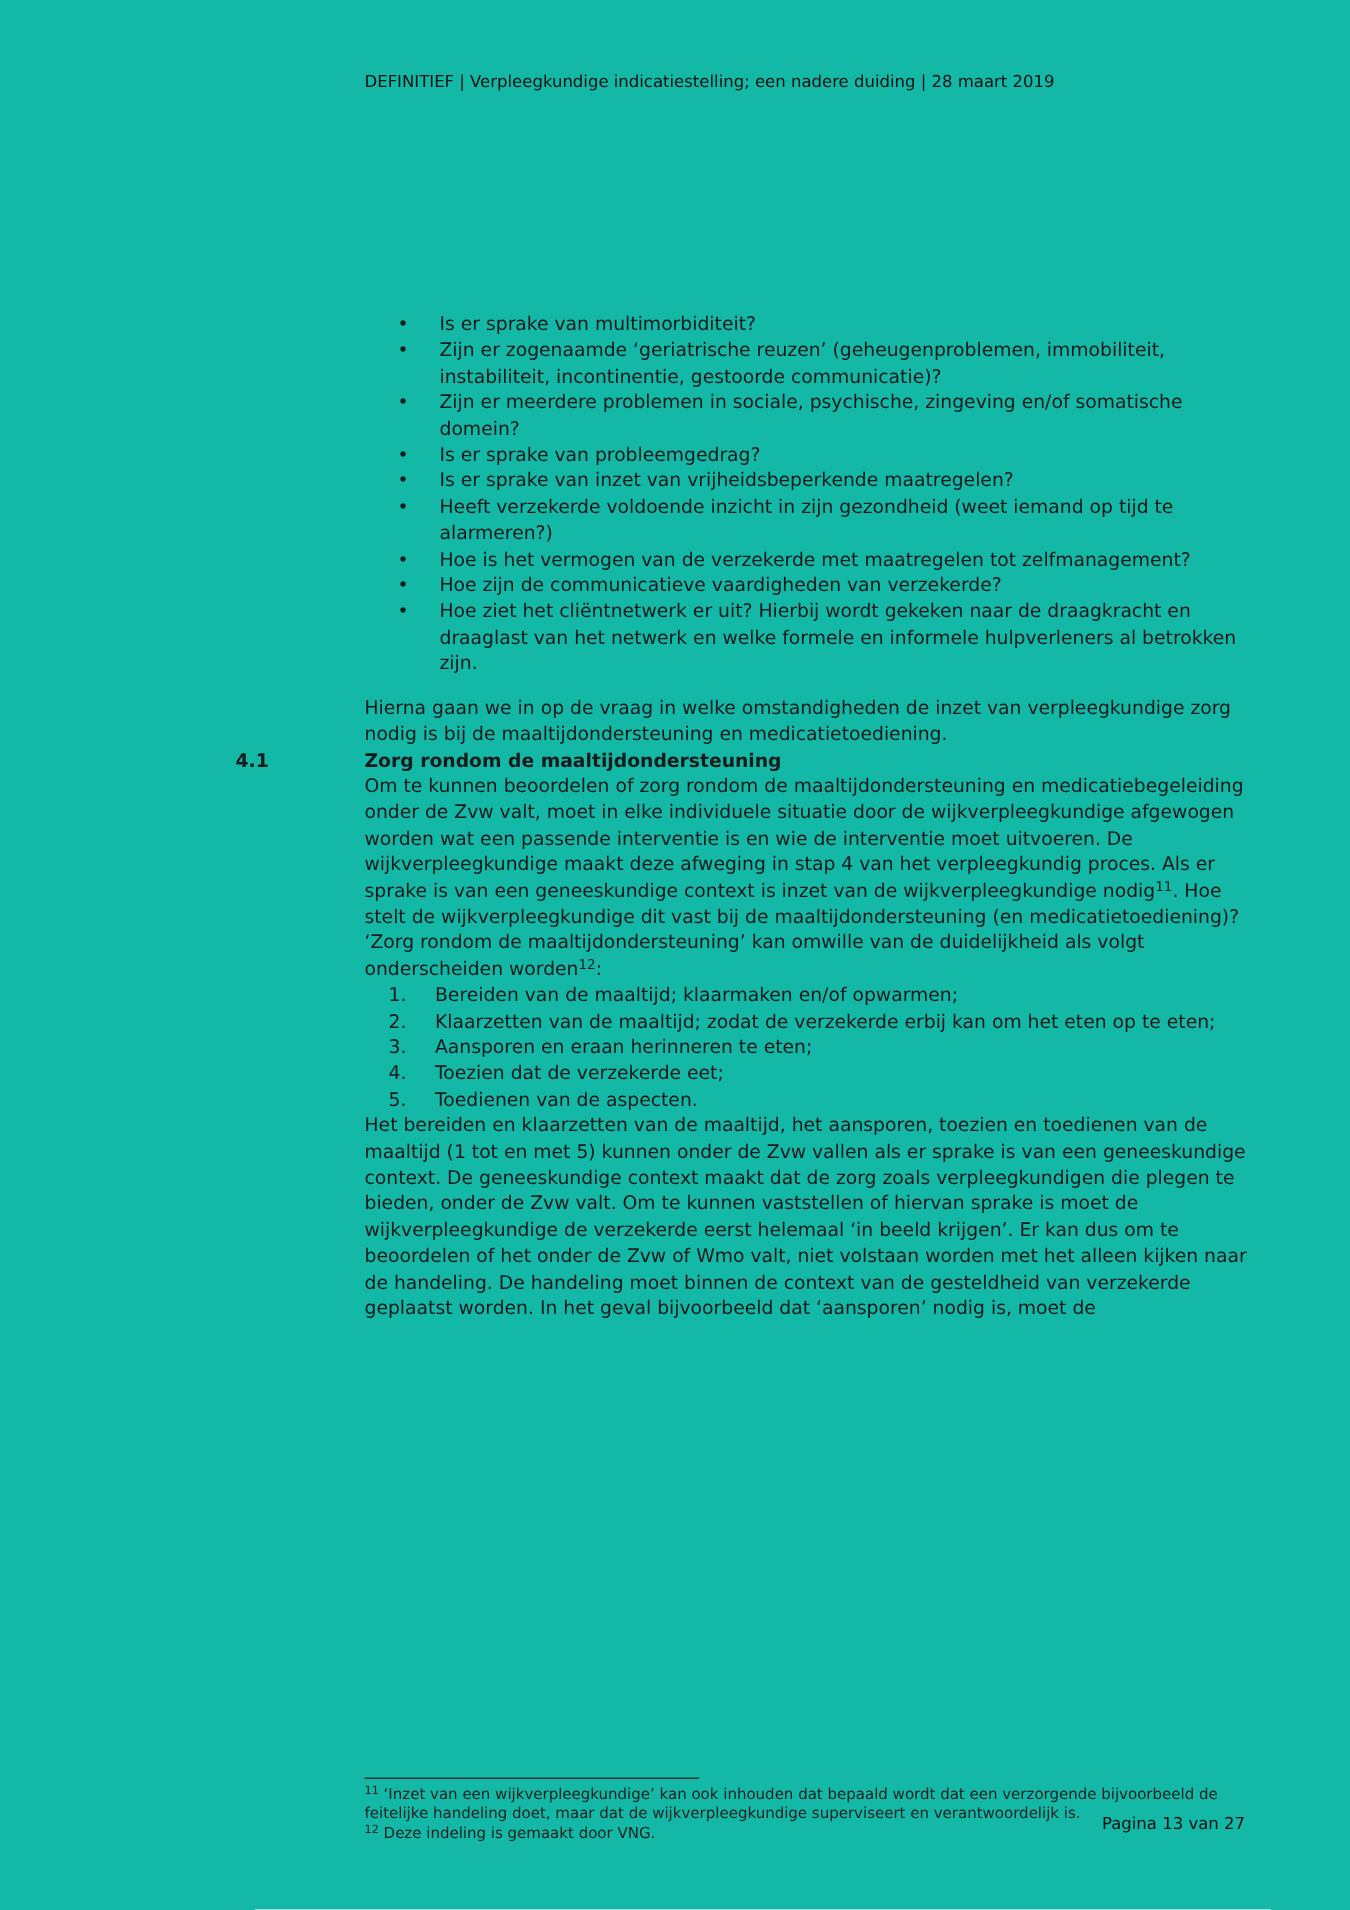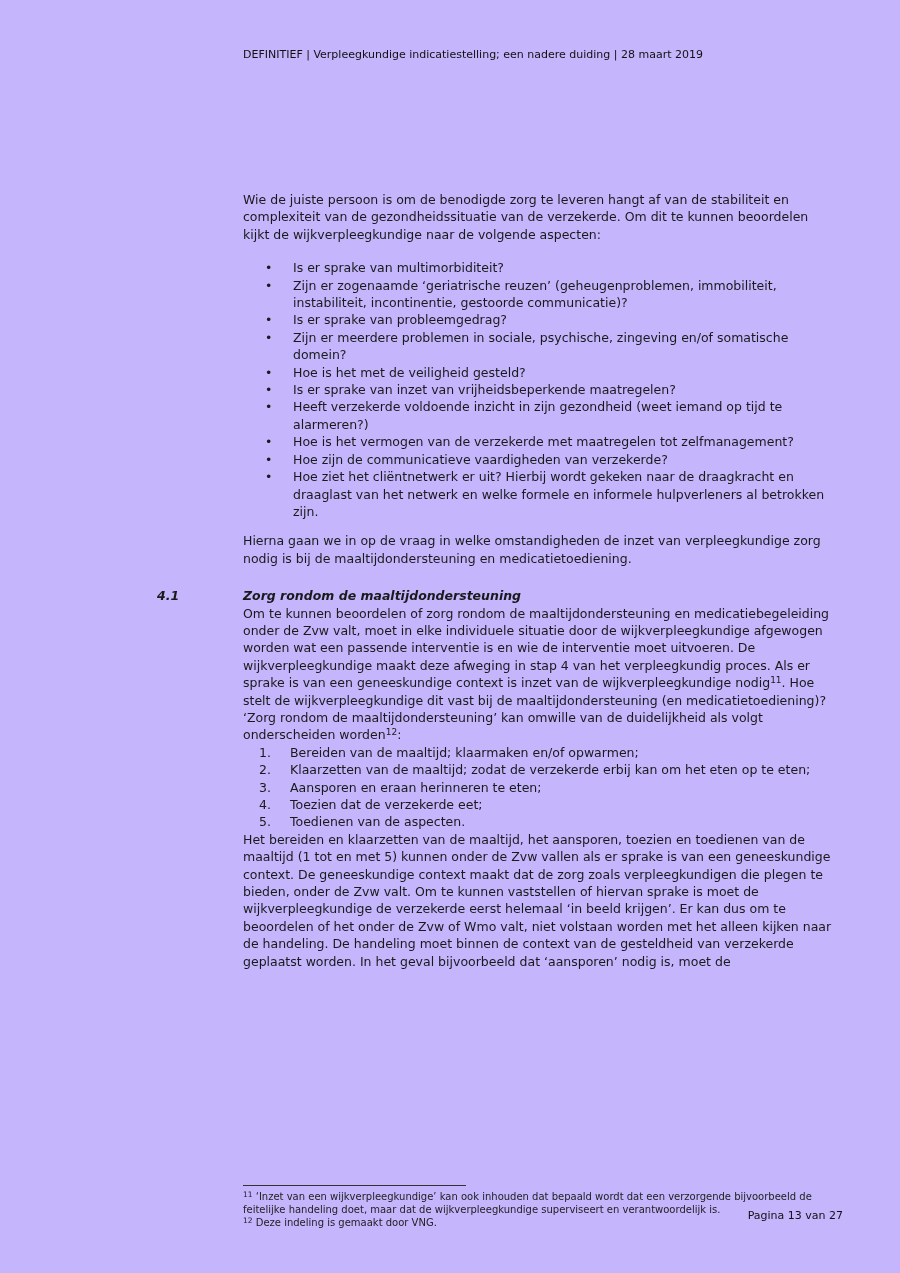--- a/index.html
+++ b/index.html
@@ -1,20 +1,20 @@
 <!DOCTYPE html>
 <html><head>
 <meta charset="utf-8">
 <style>
   html, body { margin: 0; padding: 0; background: #ffffff; }
   .page {
     position: relative;
     width: 900px;
     height: 1273px;
-    background: #c4b5fd;
+    background: #14b8a6;
     font-family: "DejaVu Sans", sans-serif;
     color: #1a1a1a;
     overflow: hidden;
   }
   .doc-header {
     position: absolute;
     top: 48px;
     left: 243px;
     font-size: 11px;
     line-height: 14px;
@@ -41,23 +41,21 @@
     padding-left: 50px;
   }
   ul.bullet-list li::before {
     content: "\2022";
     position: absolute;
     left: 22px;
     top: 0;
   }
   .section-heading {
     position: relative;
-    margin-top: 20px;
     font-weight: bold;
-    font-style: italic;
   }
   .section-number {
     position: absolute;
     left: -86px;
     top: 0;
     font-weight: bold;
   }
   ol.numbered {
     list-style: none;
     margin: 0;
@@ -93,44 +91,42 @@
     margin-bottom: 4px;
   }
   .footnotes sup.fn-mark {
     font-size: 7.5px;
     line-height: 0;
     vertical-align: 3px;
   }
   .page-number {
     position: absolute;
     top: 1209px;
-    left: 251px;
+    left: 238px;
     width: 592px;
     text-align: right;
     font-size: 11px;
     color: #111;
   }
 </style>
 </head>
 <body>
 
 <div class="page">
 
   <div class="doc-header">DEFINITIEF | Verpleegkundige indicatiestelling; een nadere duiding | 28 maart 2019</div>
 
   <div class="content">
 
-    <p>Wie de juiste persoon is om de benodigde zorg te leveren hangt af van de stabiliteit en complexiteit van de gezondheidssituatie van de verzekerde. Om dit te kunnen beoordelen kijkt de wijkverpleegkundige naar de volgende aspecten:</p>
 
     <ul class="bullet-list">
       <li><span>Is er sprake van multimorbiditeit?</span></li>
       <li><span>Zijn er zogenaamde ‘geriatrische reuzen’ (geheugenproblemen, immobiliteit, instabiliteit, incontinentie, gestoorde communicatie)?</span></li>
+      <li><span>Zijn er meerdere problemen in sociale, psychische, zingeving en/of somatische domein?</span></li>
       <li><span>Is er sprake van probleemgedrag?</span></li>
-      <li><span>Zijn er meerdere problemen in sociale, psychische, zingeving en/of somatische domein?</span></li>
-      <li><span>Hoe is het met de veiligheid gesteld?</span></li>
       <li><span>Is er sprake van inzet van vrijheidsbeperkende maatregelen?</span></li>
       <li><span>Heeft verzekerde voldoende inzicht in zijn gezondheid (weet iemand op tijd te alarmeren?)</span></li>
       <li><span>Hoe is het vermogen van de verzekerde met maatregelen tot zelfmanagement?</span></li>
       <li><span>Hoe zijn de communicatieve vaardigheden van verzekerde?</span></li>
       <li><span>Hoe ziet het cliëntnetwerk er uit? Hierbij wordt gekeken naar de draagkracht en draaglast van het netwerk en welke formele en informele hulpverleners al betrokken zijn.</span></li>
     </ul>
 
     <p class="gap">Hierna gaan we in op de vraag in welke omstandigheden de inzet van verpleegkundige zorg nodig is bij de maaltijdondersteuning en medicatietoediening.</p>
 
     <div class="section-heading">

